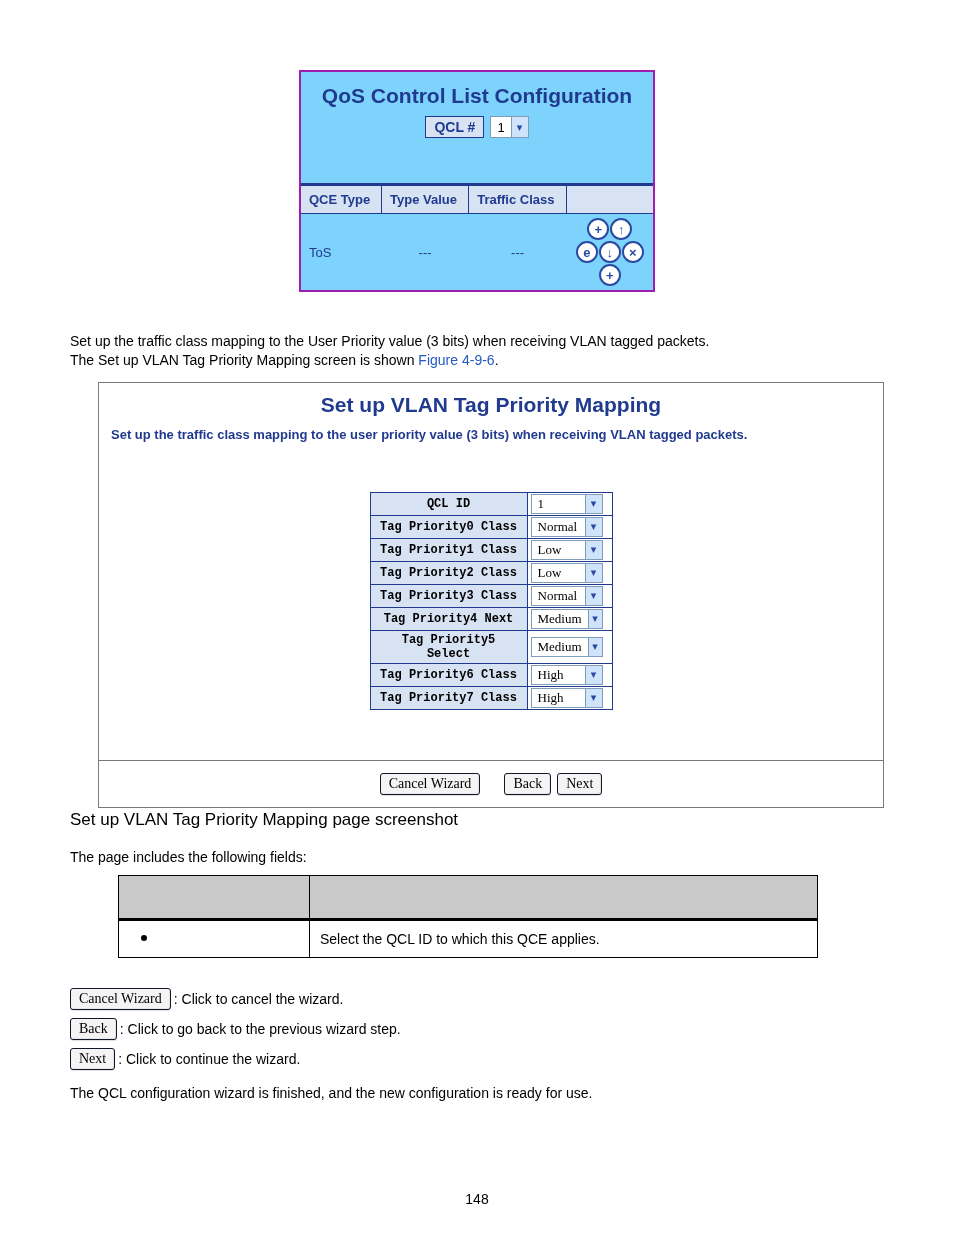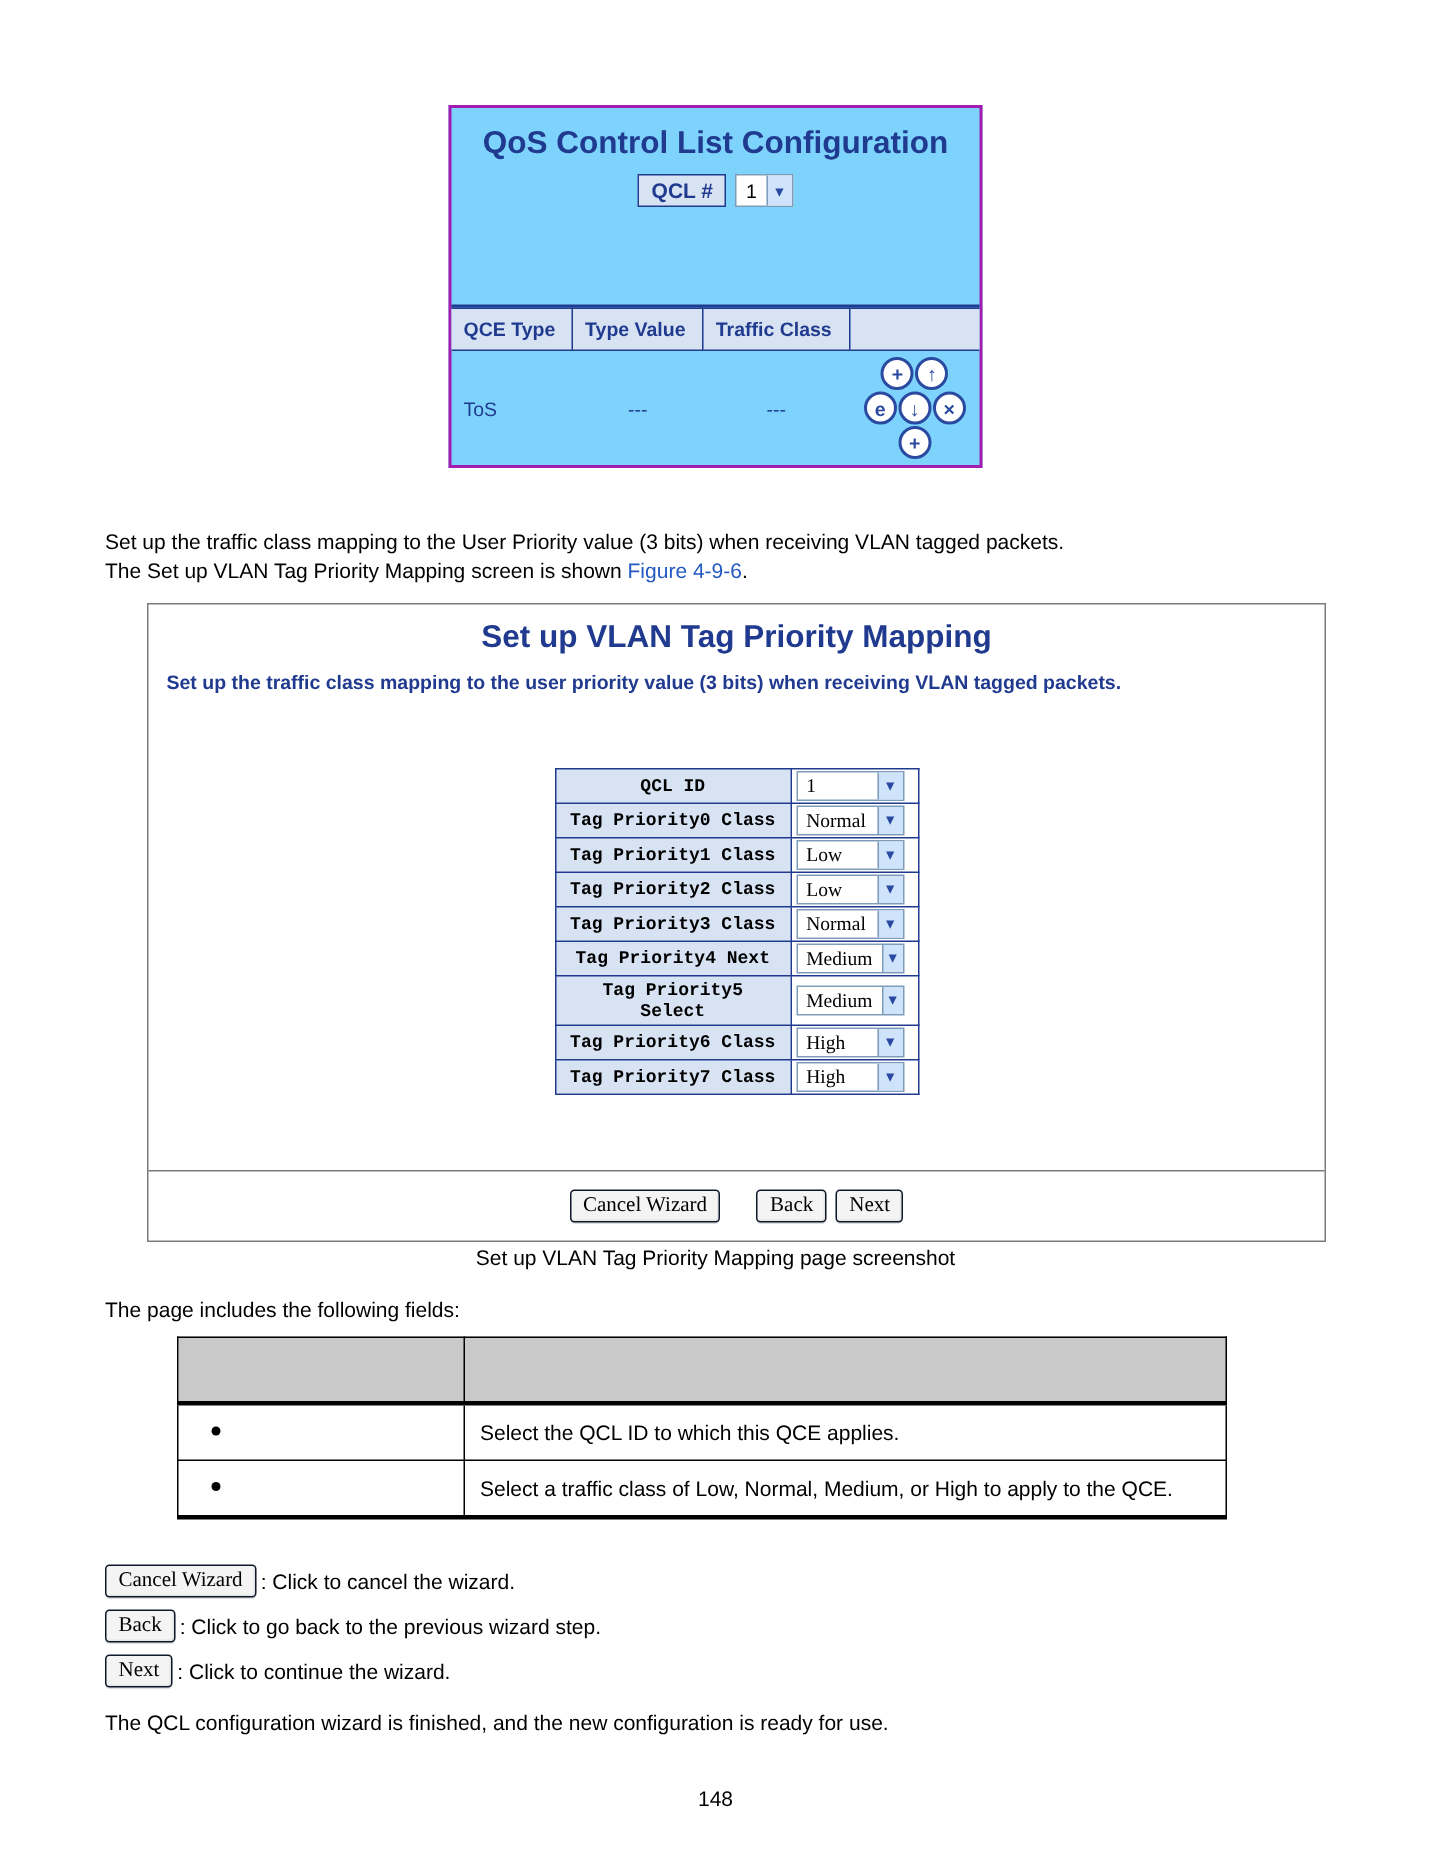--- a/index.html
+++ b/index.html
@@ -1,20 +1,20 @@
 <!DOCTYPE html>
 <html><head>
 <meta charset="utf-8">
 <style>
   html,body{margin:0;padding:0;background:#fff;color:#000;font-family:Arial,Helvetica,sans-serif;}
   .page{width:954px;min-height:1235px;margin:0 auto;position:relative;padding:70px 70px 0 70px;box-sizing:border-box;}
   
   .qos-box{width:352px;margin:0 auto 40px auto;border:2px solid #a21caf;background:#7dd3fc;}
   .qos-title{color:#203a8f;font-family:Verdana,Geneva,sans-serif;font-weight:bold;font-size:21px;text-align:center;padding:12px 0 8px 0;}
-  .qos-sel{display:flex;justify-content:center;align-items:flex-end;gap:6px;padding-bottom:65px;}
+  .qos-sel{display:flex;justify-content:center;align-items:flex-end;gap:6px;padding-bottom:45px;}
   .qos-sel-label{background:#d7e2f2;border:1px solid #203a8f;padding:2px 8px;color:#203a8f;font-family:Verdana,Geneva,sans-serif;font-weight:bold;font-size:14px;}
   .sel{display:inline-flex;align-items:center;border:1px solid #7f9db9;background:#fff;height:20px;}
   .sel .val{padding:0 6px;font-size:13px;}
   .sel .dd{display:inline-flex;align-items:center;justify-content:center;width:16px;height:100%;background:#cfe3fb;border-left:1px solid #7f9db9;color:#2a4aa1;font-size:11px;}
   .qos-tbl-wrap{border-top:2px solid #203a8f;}
   .qos-tbl{width:100%;border-collapse:collapse;}
   .qos-tbl th{background:#d7e2f2;color:#203a8f;font-family:Verdana,Geneva,sans-serif;font-weight:bold;font-size:13px;border:1px solid #203a8f;padding:6px 8px;text-align:left;}
   .qos-tbl th:first-child{border-left:none;}
   .qos-tbl th:last-child, .qos-tbl td:last-child{border-right:none;}
   .qos-tbl td{color:#203a8f;font-family:Verdana,Geneva,sans-serif;font-size:13px;padding:10px 8px;text-align:left;vertical-align:middle;border-bottom:none;}
@@ -37,21 +37,21 @@
   .prio-tbl{margin:0 auto 50px auto;border-collapse:collapse;}
   .prio-tbl td,.prio-tbl th{border:1px solid #203a8f;font-family:Verdana,Geneva,sans-serif;font-size:12px;}
   .prio-tbl .lab{background:#d7e2f2;color:#000;font-weight:bold;text-align:center;padding:2px 8px;width:140px;font-family:Liberation Mono, monospace;}
   .prio-tbl .lab.left{text-align:center;}
   .prio-tbl .valcell{padding:1px 3px;width:78px;background:#fff;}
   .prio-tbl .valcell .sel{width:70px;justify-content:space-between;height:18px;}
   .prio-tbl .valcell .sel .val{font-family:"Times New Roman",serif;font-size:13px;}
   .shot2-hr{border-top:1px solid #7a7a7a;margin:0;}
   .shot2-btns{display:flex;justify-content:center;gap:24px;padding:12px 0;align-items:center;}
   .wbtn{display:inline-block;border:1px solid #0f172a;border-radius:3px;background:#f4f4f4;font-family:"Times New Roman",serif;font-size:14px;padding:2px 8px;box-shadow:inset -1px -1px 0 rgba(0,0,0,.06),0 1px 0 rgba(0,0,0,.12);}
-  .shot2-cap{text-align:center;font-size:14px;margin-top:2px;}
+  .shot2-cap{font-size:17px;margin-top:2px;}
   
   .fields-table{width:700px;margin:8px 0 0 48px;border-collapse:collapse;}
   .fields-table tr.head td{background:#c9c9c9;border:1px solid #000;height:22px;}
   .fields-table tr.first td{border-top:3px solid #000;}
   .fields-table tr.last td{border-bottom:3px solid #000;}
   .fields-table td{border-left:1px solid #000;border-right:1px solid #000;border-bottom:1px solid #000;padding:10px 10px;font-size:14px;vertical-align:top;}
   .fields-table td.obj{width:170px;}
   .bullet{display:inline-block;width:6px;height:6px;background:#000;border-radius:50%;margin:4px 8px 0 12px;vertical-align:top;}
   
   .btn-desc{margin-top:30px;font-size:14px;}
@@ -207,24 +207,20 @@
   <table class="fields-table">
     <tbody>
         <tr class="head">
           <td class="obj"></td>
           <td></td>
         </tr>
     <tr class="first">
       <td class="obj"><span class="bullet"></span></td>
       <td>Select the QCL ID to which this QCE applies.</td>
     </tr>
-    <tr class="last">
-      <td class="obj"><span class="bullet"></span></td>
-      <td>Select a traffic class of Low, Normal, Medium, or High to apply to the QCE.</td>
-    </tr>
   </tbody>
     </table>
 
   <div class="btn-desc">
     <div class="line">
       <span class="wbtn">Cancel Wizard</span>
       <span>: Click to cancel the wizard.</span>
     </div>
     <div class="line">
       <span class="wbtn">Back</span>

